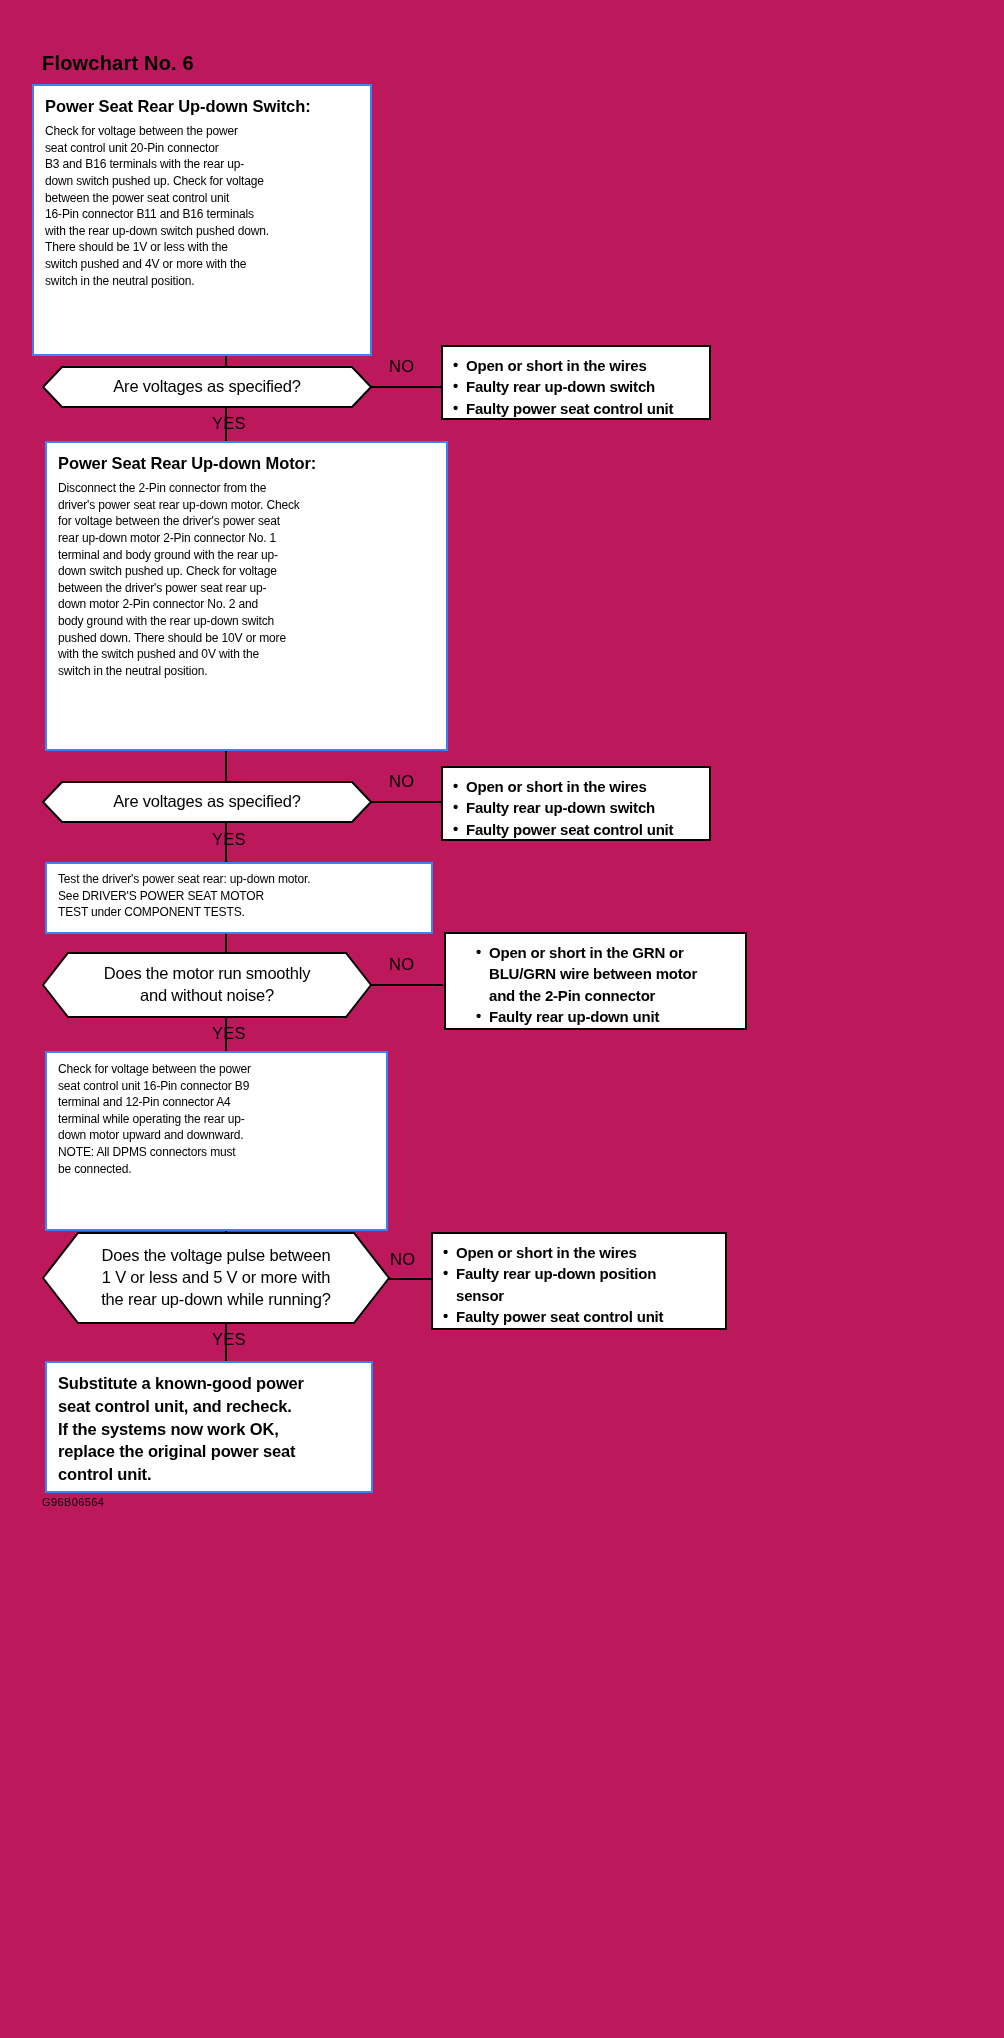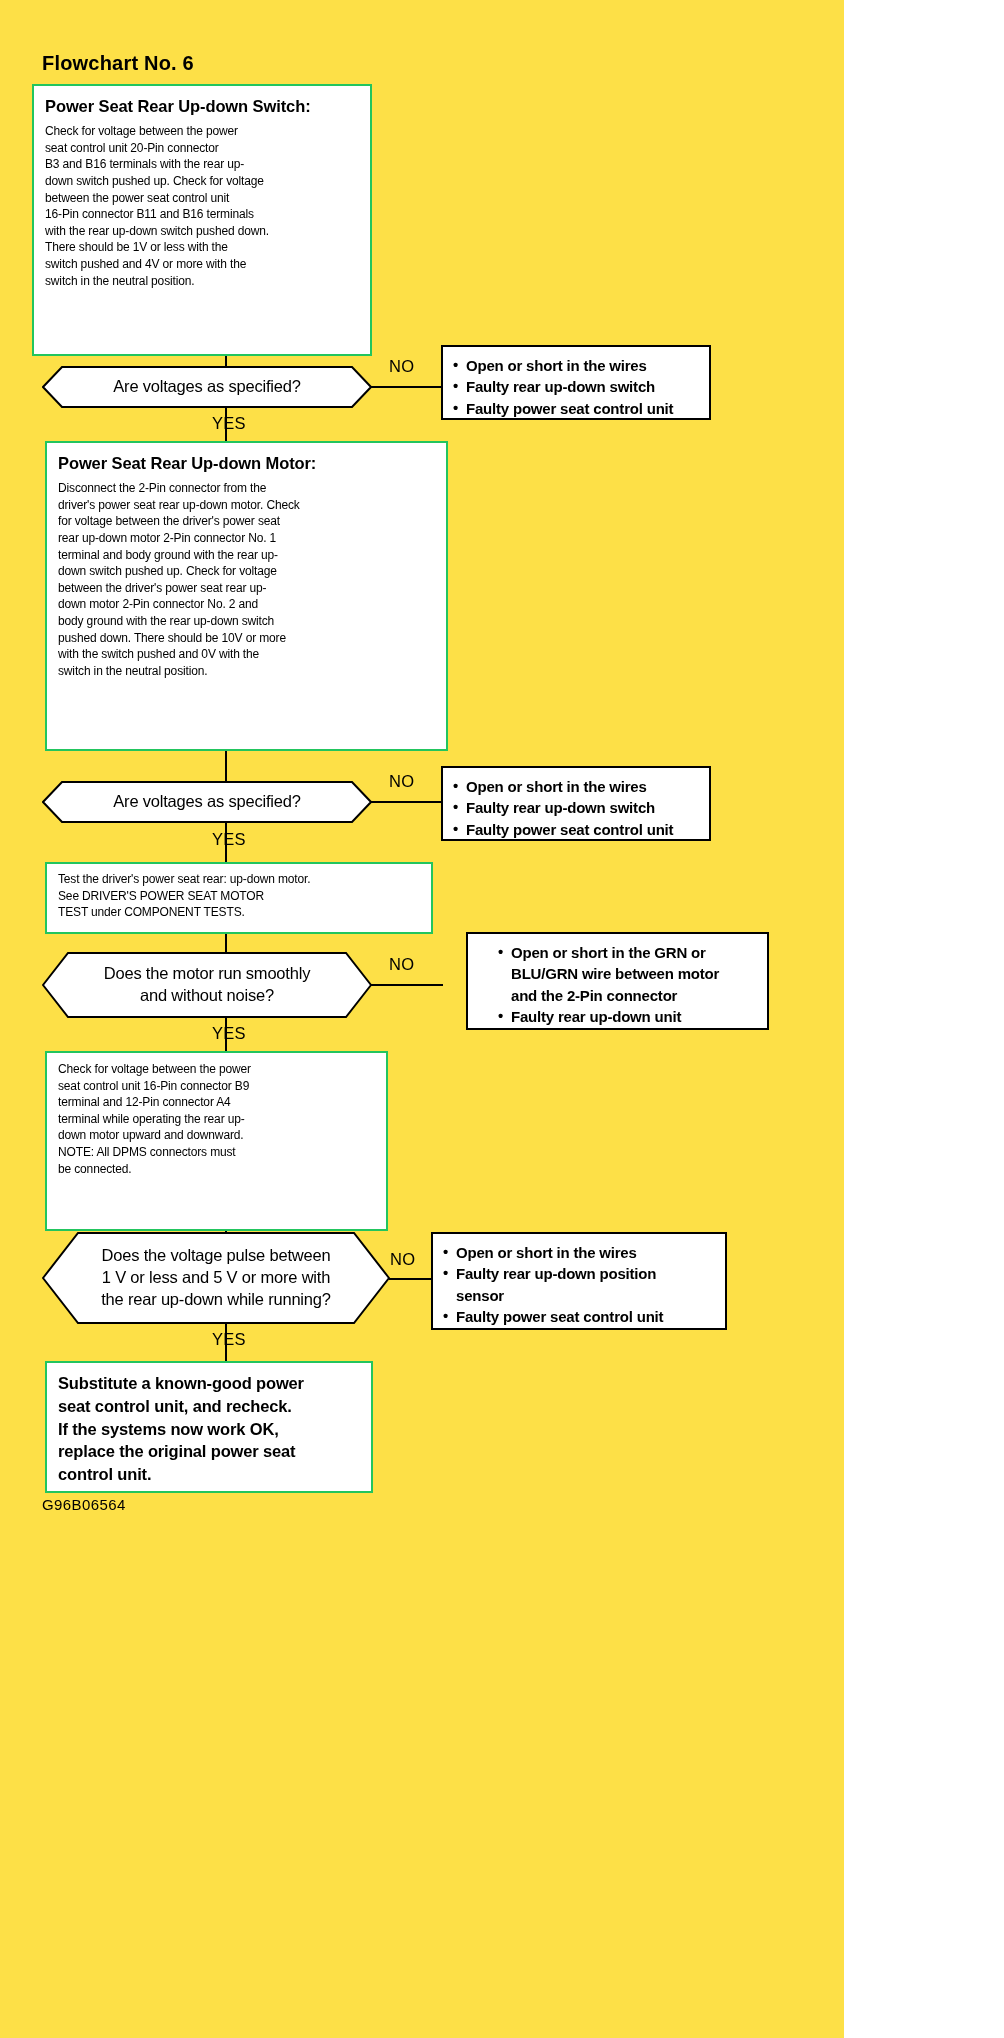--- a/index.html
+++ b/index.html
@@ -6,40 +6,40 @@
     margin: 0;
     padding: 0;
     background: #ffffff;
   }
   body {
     font-family: "Liberation Sans", sans-serif;
     color: #000000;
   }
   #page {
     position: relative;
-    width: 844px;
+    width: 1004px;
     height: 2038px;
-    background: #fde047;
+    background: #be185d;
     overflow: hidden;
   }
 
   
   .abs { position: absolute; box-sizing: border-box; }
 
   
   .chart-title {
     font-size: 20px;
     font-weight: bold;
     letter-spacing: 0.2px;
     white-space: nowrap;
   }
 
   
   .box {
-    border: 2px solid #22c55e;
+    border: 2px solid #3b82f6;
     background: #fff;
     padding: 9px 11px 8px 11px;
     box-sizing: border-box;
   }
   .box .hd {
     font-size: 16.5px;
     font-weight: bold;
     line-height: 1.34;
     margin-bottom: 6px;
     letter-spacing: -0.1px;
@@ -121,21 +121,21 @@
   .blabel {
     position: absolute;
     font-size: 16.5px;
     letter-spacing: 0.3px;
     white-space: nowrap;
   }
 
   
   .footer-code {
     position: absolute;
-    font-size: 15px;
+    font-size: 11px;
     letter-spacing: 0.4px;
     white-space: nowrap;
   }
 </style>
 </head>
 <body>
 
 <div id="page">
 
   <div class="abs chart-title" style="left:42px; top:52px;">Flowchart No. 6</div>
@@ -240,21 +240,21 @@
     </svg>
     <div class="dtext">
       <div>Does the motor run smoothly</div>
       <div>and without noise?</div>
     </div>
   </div>
 
   <div class="hline" style="left:371px; top:984px; width:72px;"></div>
   <div class="blabel" style="left:389px; top:955px;">NO</div>
 
-  <div class="abs faultbox" style="left:466px; top:932px; width:303px; height:98px;padding-left:30px;">
+  <div class="abs faultbox" style="left:444px; top:932px; width:303px; height:98px;padding-left:30px;">
     <ul>
       <li class="bullet">Open or short in the GRN or</li>
       <li class="cont">BLU/GRN wire between motor</li>
       <li class="cont">and the 2-Pin connector</li>
       <li class="bullet">Faulty rear up-down unit</li>
     </ul>
   </div>
 
   <div class="vline" style="left:225px; top:1017px; height:36px;"></div>
   <div class="blabel" style="left:212px; top:1024px;">YES</div>

